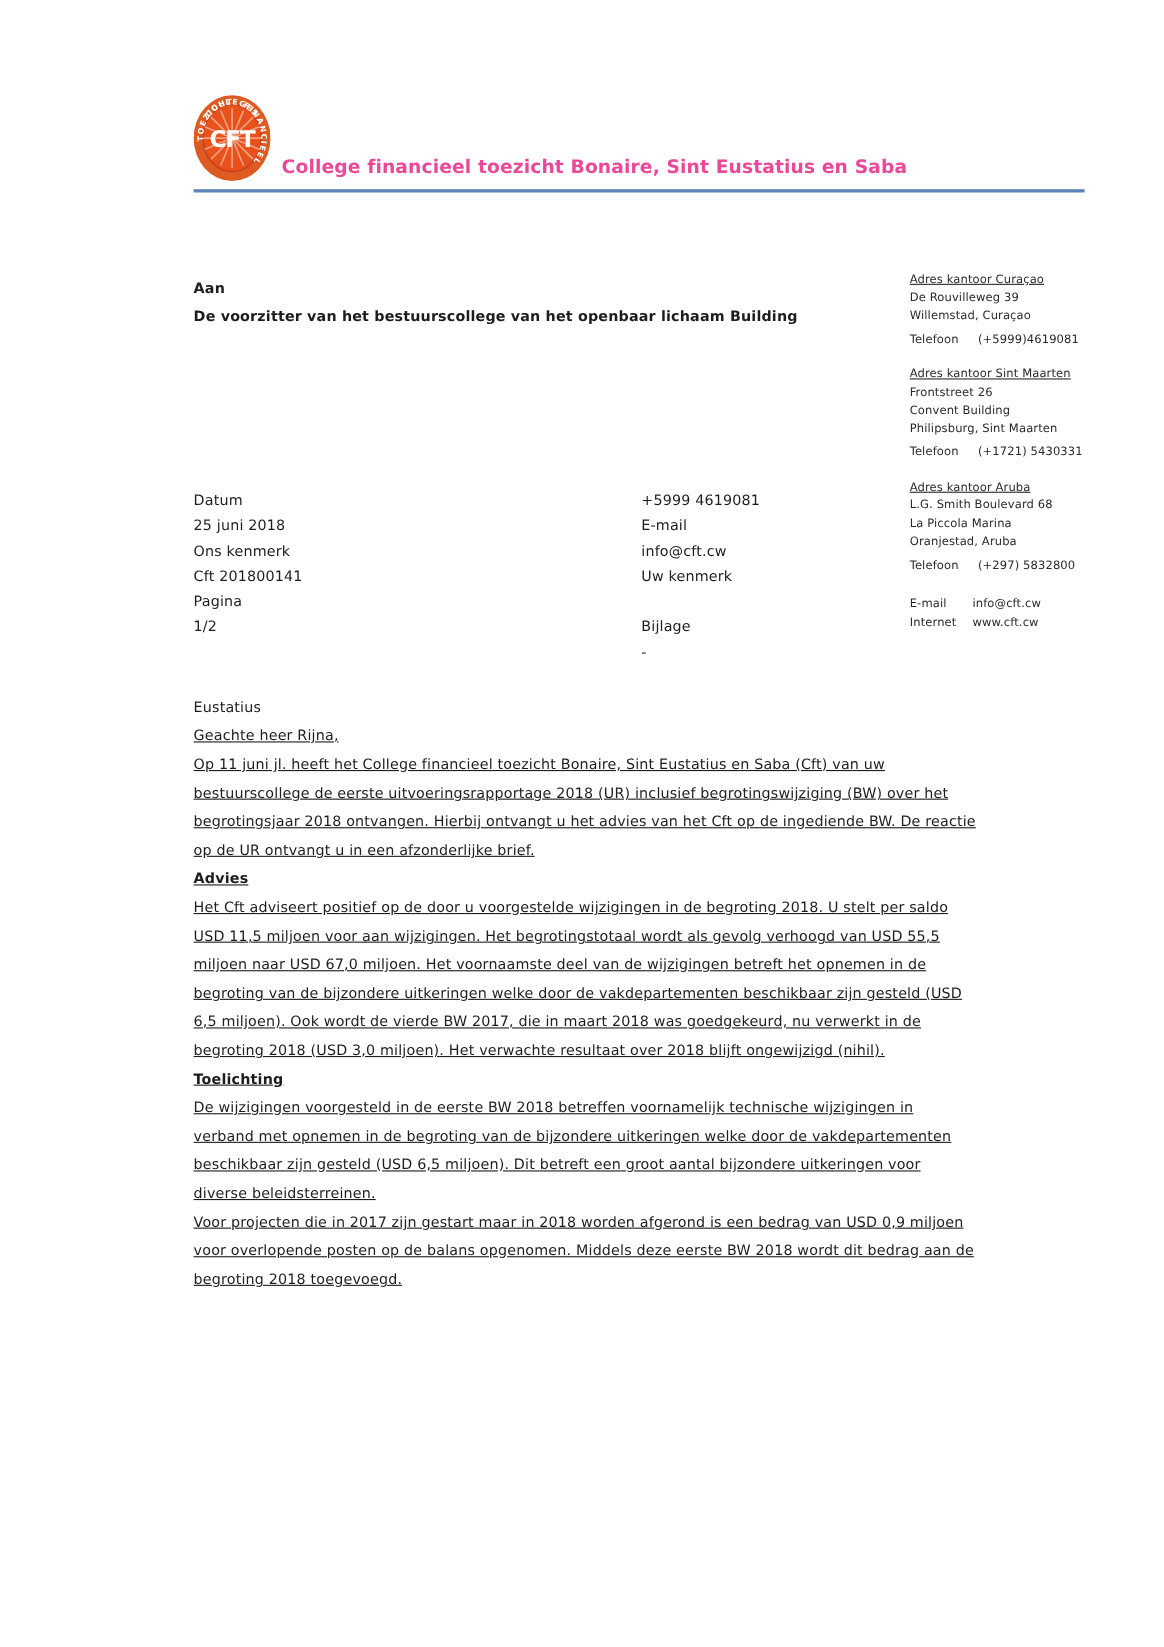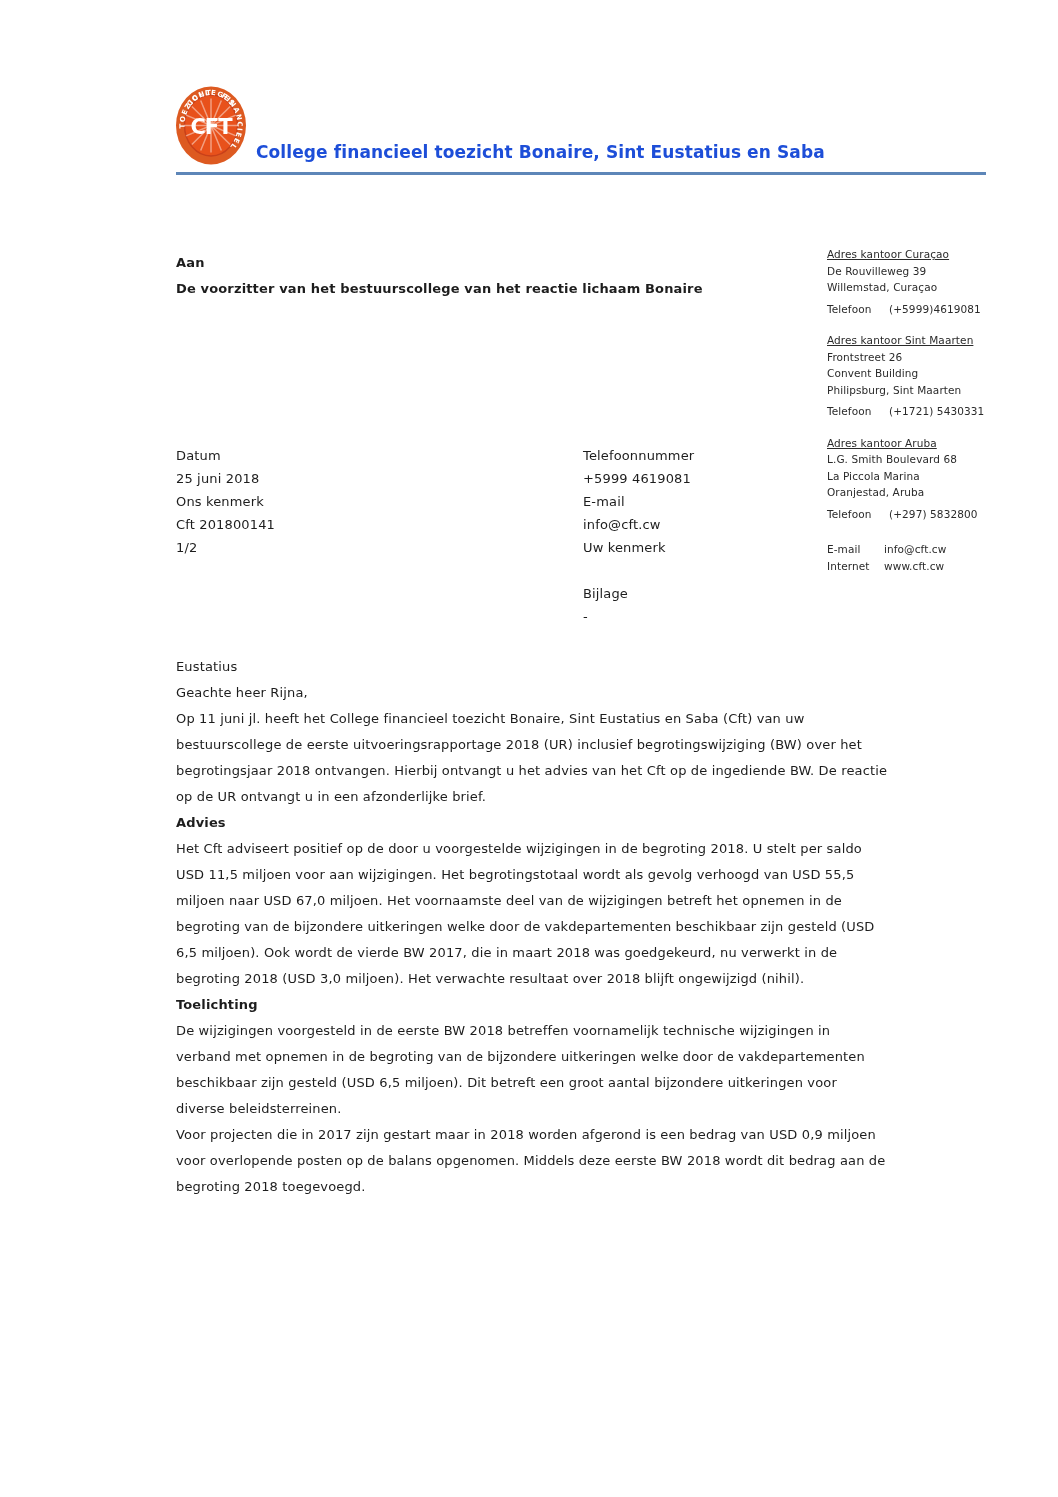--- a/index.html
+++ b/index.html
@@ -20,21 +20,21 @@
     top: 86px;
     width: 70px;
     height: 79px;
   }
   .org-title {
     position: absolute;
     left: 256px;
     top: 142px;
     font-size: 17px;
     font-weight: bold;
-    color: #1d4ed8;
+    color: #ec4899;
     letter-spacing: 0.1px;
     white-space: nowrap;
   }
   .header-rule {
     position: absolute;
     left: 176px;
     top: 172px;
     width: 810px;
     height: 3px;
   }
@@ -57,21 +57,21 @@
   }
   .meta-col-left  { width: 407px; }
   .meta-col-right { flex: 1; }
   .m-label, .m-value { min-height: 23px; }
 
   .subject { margin-top: 26px; }
   .subject div { line-height: 26px; }
 
   .salutation { margin: 40px 0 0 0; line-height: 26px; }
 
-  .main p { margin: 0; line-height: 26px; }
+  .main p { margin: 0; line-height: 26px; text-decoration: underline; }
   .p-intro       { margin-top: 21px; }
   .section-head  { margin: 0; font-size: 13px; font-weight: bold; line-height: 26px; }
   .h-advies      { margin-top: 7px; }
   .h-toelichting { margin-top: 5px; }
   .p-closing     { margin-top: 26px; }
 
   
   .sidebar {
     position: absolute;
     left: 827px;
@@ -129,33 +129,33 @@
     </svg>
   </div>
 
   <h1 class="org-title" style="margin:0;">College financieel toezicht Bonaire, Sint Eustatius en Saba</h1>
   <div class="header-rule" style="background:#5d86b8;"></div>
 
   <div class="main">
 
     <div class="recipient">
       <div>Aan</div>
-      <div>De voorzitter van het bestuurscollege van het reactie lichaam Bonaire</div>
+      <div>De voorzitter van het bestuurscollege van het openbaar lichaam Building</div>
     </div>
 
     <div class="meta">
       <div class="meta-col-left">
         <div class="m-label">Datum</div>
         <div class="m-value">25 juni 2018</div>
         <div class="m-label">Ons kenmerk</div>
         <div class="m-value">Cft 201800141</div>
+        <div class="m-label">Pagina</div>
         <div class="m-value">1/2</div>
       </div>
       <div class="meta-col-right">
-        <div class="m-label">Telefoonnummer</div>
         <div class="m-value">+5999 4619081</div>
         <div class="m-label">E-mail</div>
         <div class="m-value">info@cft.cw</div>
         <div class="m-label">Uw kenmerk</div>
         <div class="m-value"></div>
         <div class="m-label">Bijlage</div>
         <div class="m-value">-</div>
       </div>
     </div>
 

